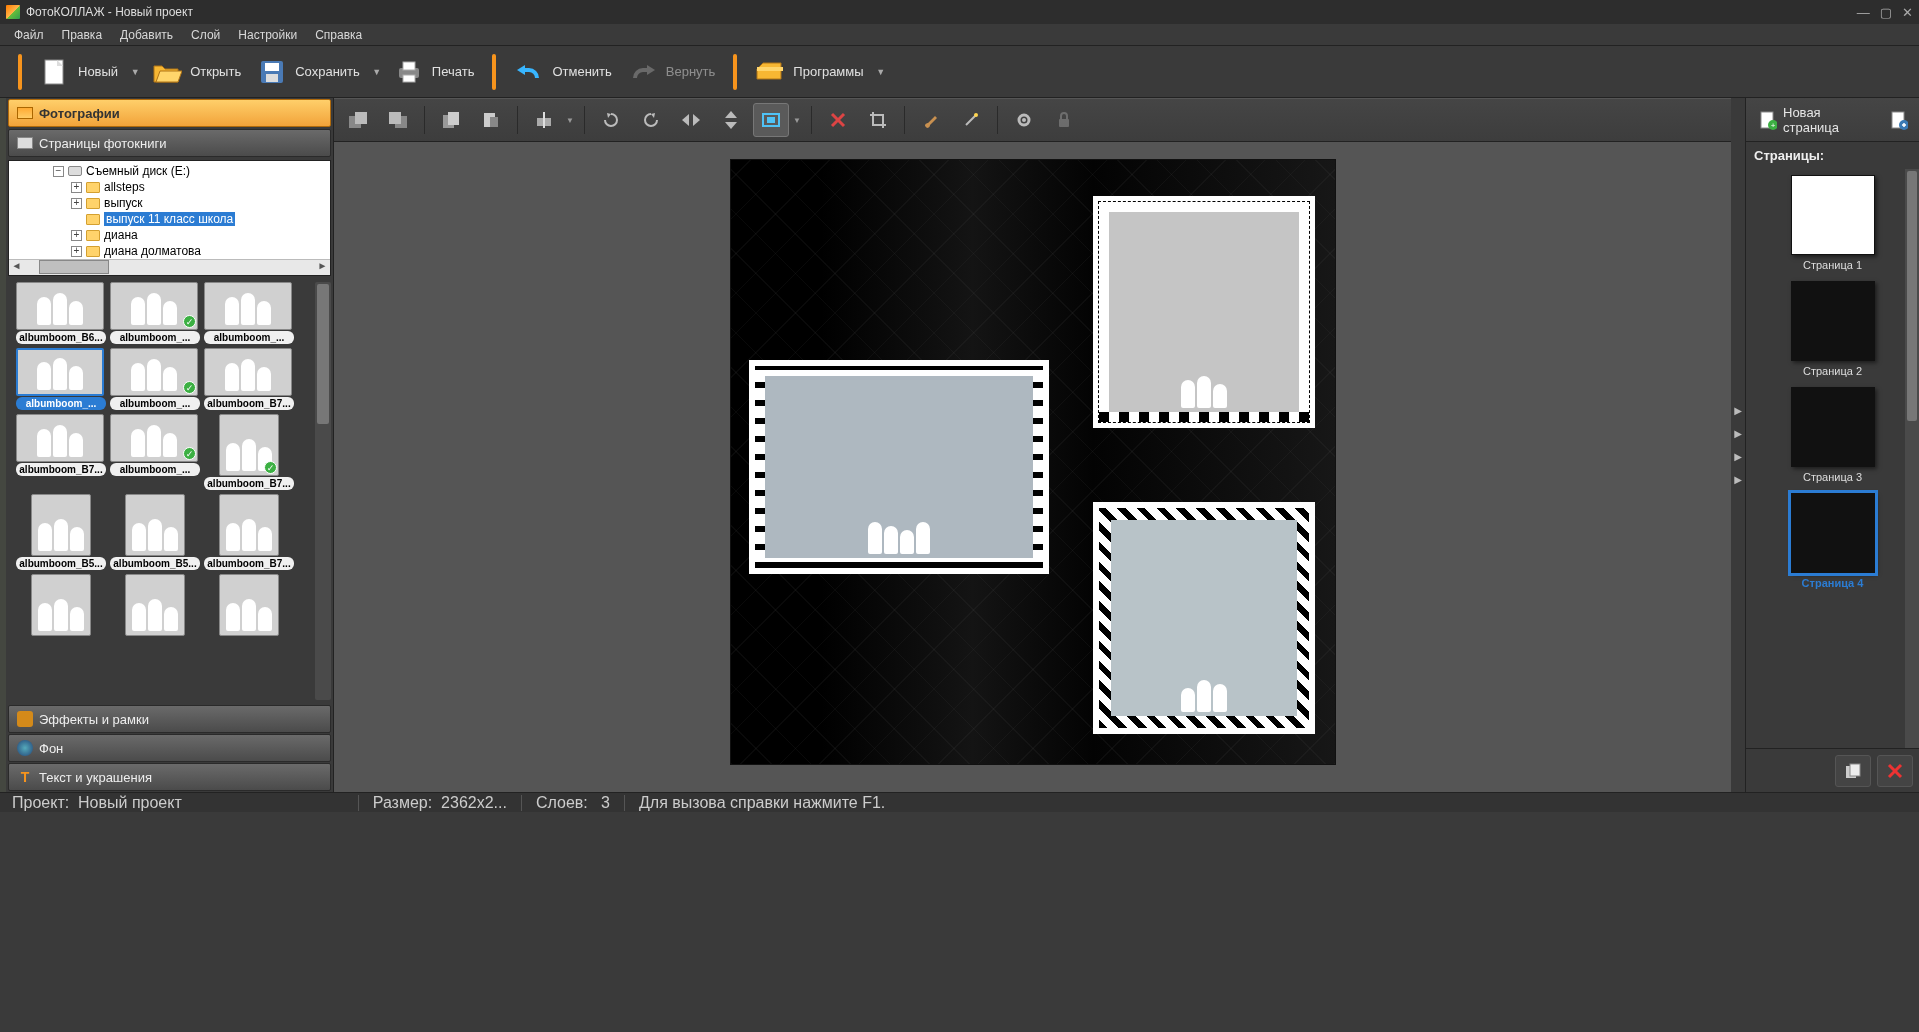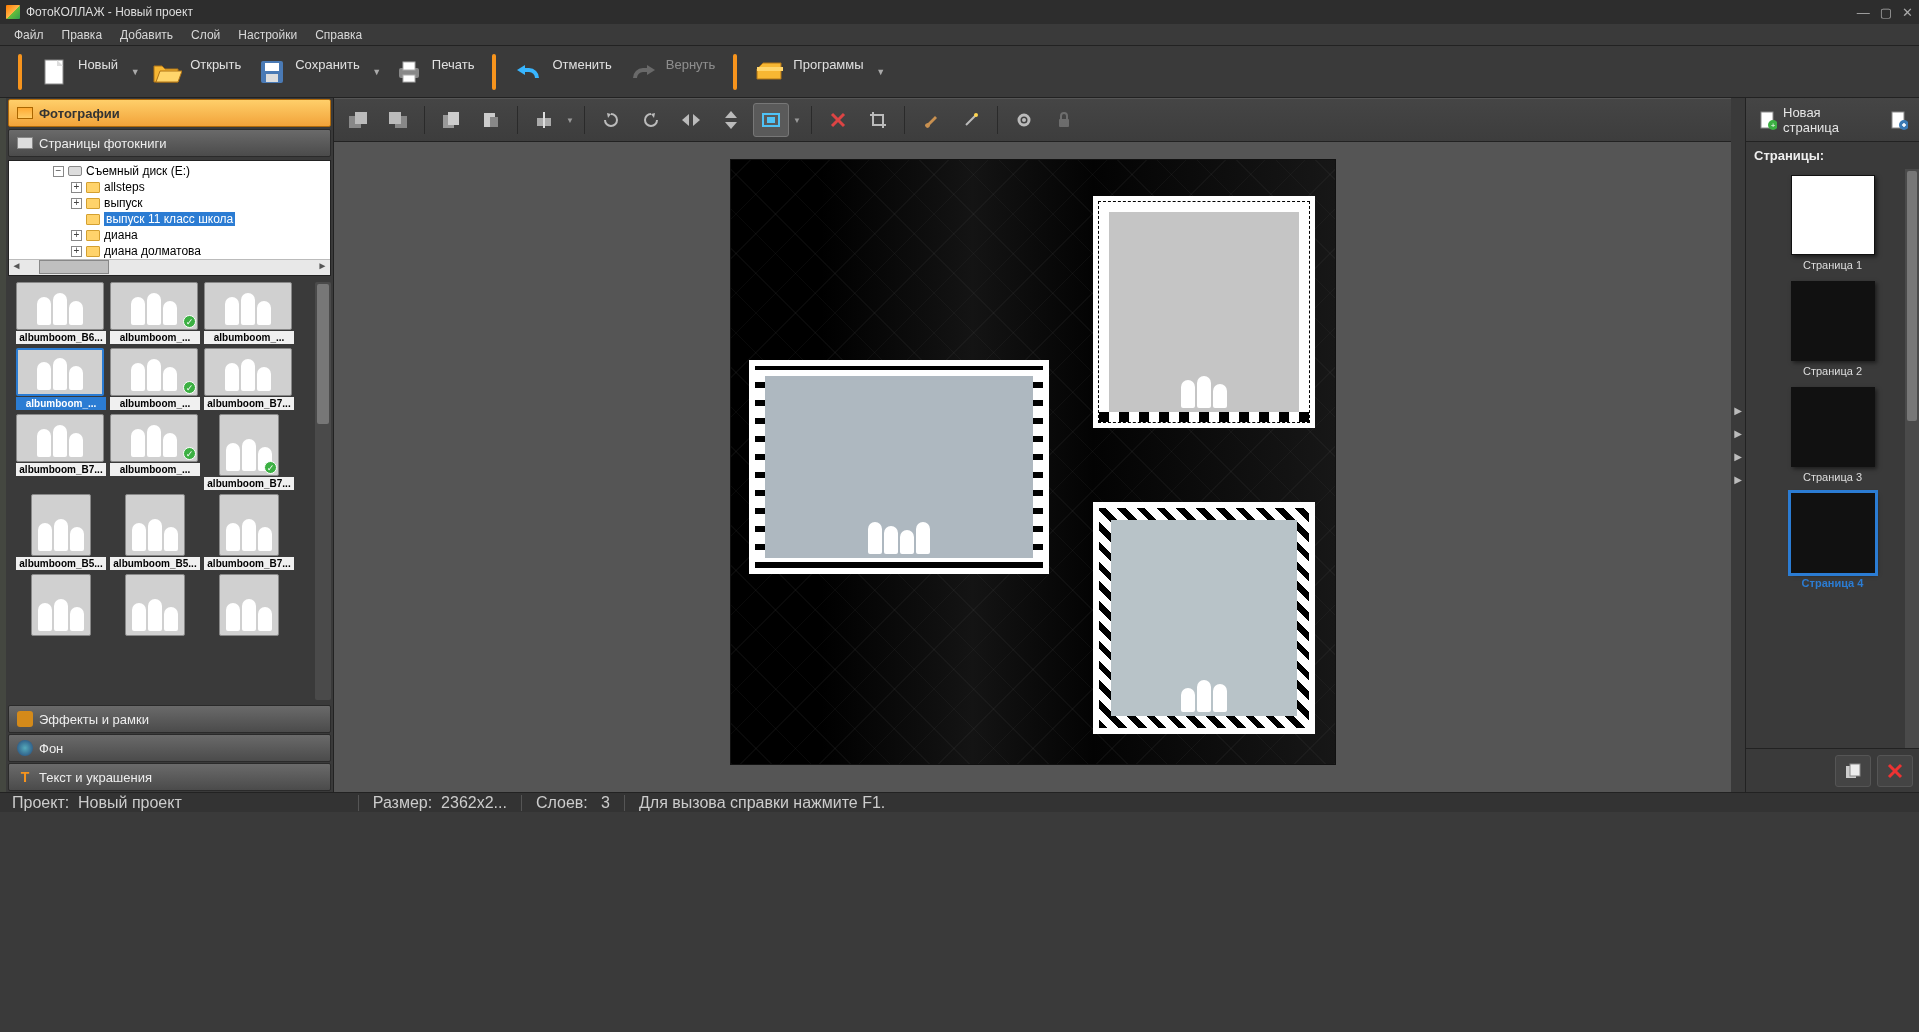--- a/index.html
+++ b/index.html
@@ -14,21 +14,21 @@
 .titlebar-right span { cursor: pointer; }
 
 
 .menubar { height: 22px; background: #3a3a3a; display: flex; align-items: center; padding: 0 6px; gap: 2px; border-bottom: 1px solid #222; }
 .menu-item { padding: 2px 8px; color: #d8d8d8; cursor: pointer; font-size: 12px; }
 
 
 .toolbar { height: 52px; background: #3a3a3a; display: flex; align-items: center; padding: 0 8px; border-bottom: 1px solid #222; }
 .tool-group { display: flex; align-items: center; height: 100%; }
 .vsep { width: 0; height: 36px; border-left: 4px solid #f7941d; margin: 0 10px; border-radius: 2px; }
-.tool-btn { display: flex; gap: 8px; padding: 4px 8px; cursor: pointer; color: #e0e0e0; font-size: 13px; border-radius: 3px; }
+.tool-btn { display: flex; align-items: center; gap: 8px; padding: 4px 8px; cursor: pointer; color: #e0e0e0; font-size: 13px; border-radius: 3px; }
 .tool-icon { width: 30px; height: 30px; display: inline-flex; align-items: center; justify-content: center; }
 .dropdown-arrow { width: 18px; text-align: center; color: #aaa; font-size: 9px; }
 
 
 .workspace { display: flex; height: calc(812px - 24px - 22px - 52px - 20px); }
 
 
 .left-panel { width: 334px; background: #3a3a3a; border-right: 1px solid #222; display: flex; flex-direction: column; border-left: 6px solid #444740; }
 .accordion-header { height: 28px; background: linear-gradient(#6a6a6a,#4b4b4b); border: 1px solid #2a2a2a; display: flex; align-items: center; padding: 0 8px; gap: 6px; color: #eee; cursor: pointer; font-size: 13px; border-radius: 2px; margin:1px 2px;}
 .accordion-header.active { background: linear-gradient(#ffcf6a,#f2a33a); color: #333; border-color: #b06a0b; font-weight: bold;}
@@ -47,21 +47,21 @@
 .hscroll .thumb{ background:#bfbfbf; border:1px solid #888; width:70px; height:14px; margin-left:15px;}
 .hscroll .arr{width:15px; text-align:center; color:#555; font-size:10px;}
 
 
 .thumb-area { flex: 1; overflow: auto; background: #3a3a3a; padding: 4px 2px; position:relative;}
 .thumb-grid { display: grid; grid-template-columns: repeat(3, 90px); gap: 4px 4px; padding-left:8px; }
 .thumb-item { width: 90px; }
 .thumb-img { width: 88px; height: 48px; background: #d0d0d0; border: 1px solid #888; border-radius: 2px; position: relative; overflow:hidden;}
 .thumb-img.tall{height:62px; width:60px; margin:0 auto;}
 .thumb-check { position: absolute; right: 1px; bottom: 1px; width: 13px; height: 13px; background: #3cb043; border-radius: 50%; border: 1px solid #fff; display:flex; align-items:center; justify-content:center; color:#fff; font-size:9px;}
-.thumb-label { background: #f0f0f0; color: #000; font-size: 10px; text-align: center; padding: 1px 2px; border-radius: 0; margin-top: 1px; white-space: nowrap; overflow: hidden; text-overflow: ellipsis; font-weight:bold;}
+.thumb-label { background: #f0f0f0; color: #000; font-size: 10px; text-align: center; padding: 1px 2px; border-radius: 6px; margin-top: 1px; white-space: nowrap; overflow: hidden; text-overflow: ellipsis; font-weight:bold;}
 .thumb-item.selected-blue .thumb-img{border:2px solid #2b7cd3;}
 .thumb-item.selected-blue .thumb-label{background:#2b7cd3; color:#fff;}
 .vscrollbar{position:absolute; right:2px; top:4px; bottom:4px; width:16px; background:#4a4a4a; border-radius:2px;}
 .vscrollbar .thumbv{position:absolute; left:2px; right:2px; top:2px; height:140px; background:#777; border-radius:2px;}
 
 
 .bottom-acc { }
 .acc-icon-fon{width:16px; height:16px; background:radial-gradient(#5ab,#247); border-radius:50%; display:inline-block;}
 .acc-icon-fx{width:16px; height:16px; background:#d48a1a; border-radius:3px; display:inline-block;}
 .acc-icon-text{color:#f7941d; font-weight:bold; font-size:14px; width:16px; text-align:center; display:inline-block;}

